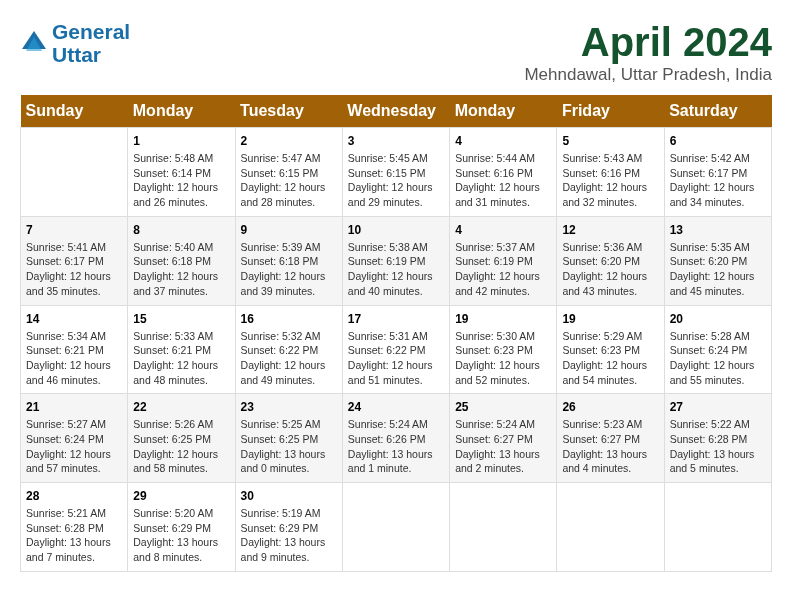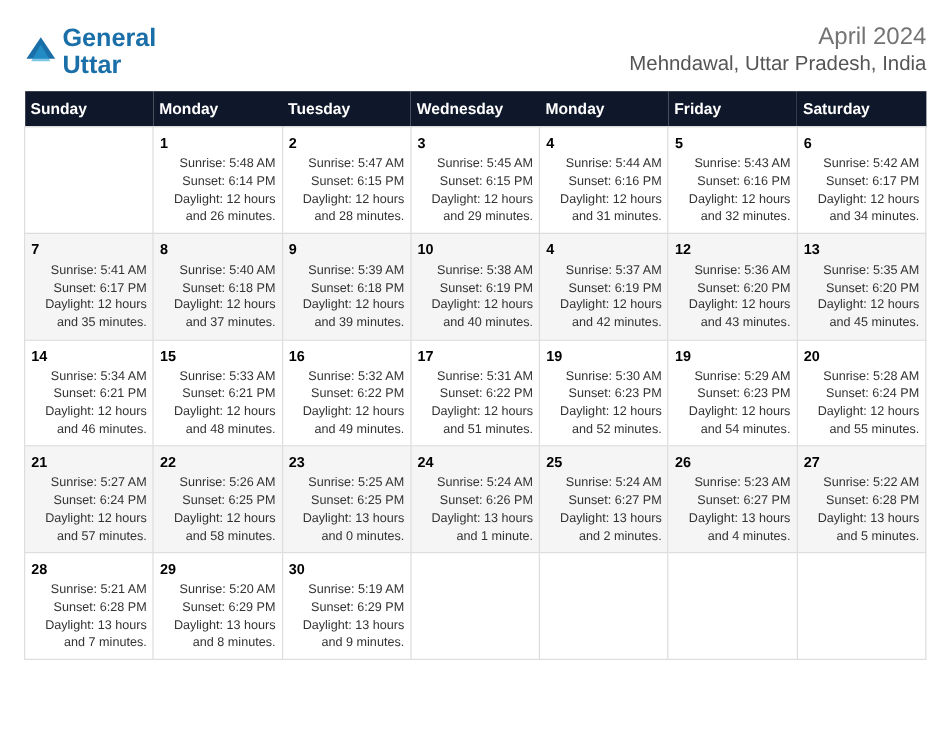--- a/index.html
+++ b/index.html
@@ -29,40 +29,40 @@
     }
     .logo-text span { color: #1a6fa8; }
     .logo-icon {
       width: 28px;
       height: 28px;
     }
     .title-block {
       text-align: right;
     }
     .title-block h1 {
-      font-size: 20px;
-      font-weight: normal;
-      color: #737373;
+      font-size: 40px;
+      font-weight: bold;
+      color: #14532d;
     }
     .title-block h2 {
       font-size: 17px;
       color: #555;
       font-weight: normal;
     }
     table {
       width: 100%;
       border-collapse: collapse;
       font-size: 11px;
     }
     thead tr th {
-      background-color: #0f172a;
+      background-color: #a16207;
       color: #fff;
       padding: 7px 5px;
       text-align: left;
-      font-size: 13px;
+      font-size: 16px;
       font-weight: bold;
     }
     tbody tr td {
       border: 1px solid #ddd;
       padding: 6px 5px;
       vertical-align: top;
       width: 107px;
       min-height: 80px;
     }
     tbody tr:nth-child(odd) td {
@@ -74,21 +74,20 @@
     .day-num {
       font-weight: bold;
       font-size: 12px;
       margin-bottom: 3px;
       display: block;
     }
     .day-info {
       font-size: 10.5px;
       color: #333;
       line-height: 1.4;
-      text-align: right;
     }
     td.empty {
       background: #fff !important;
     }
   </style>
 </head>
 <body>
 
 <div class="header">
   <div class="logo">

